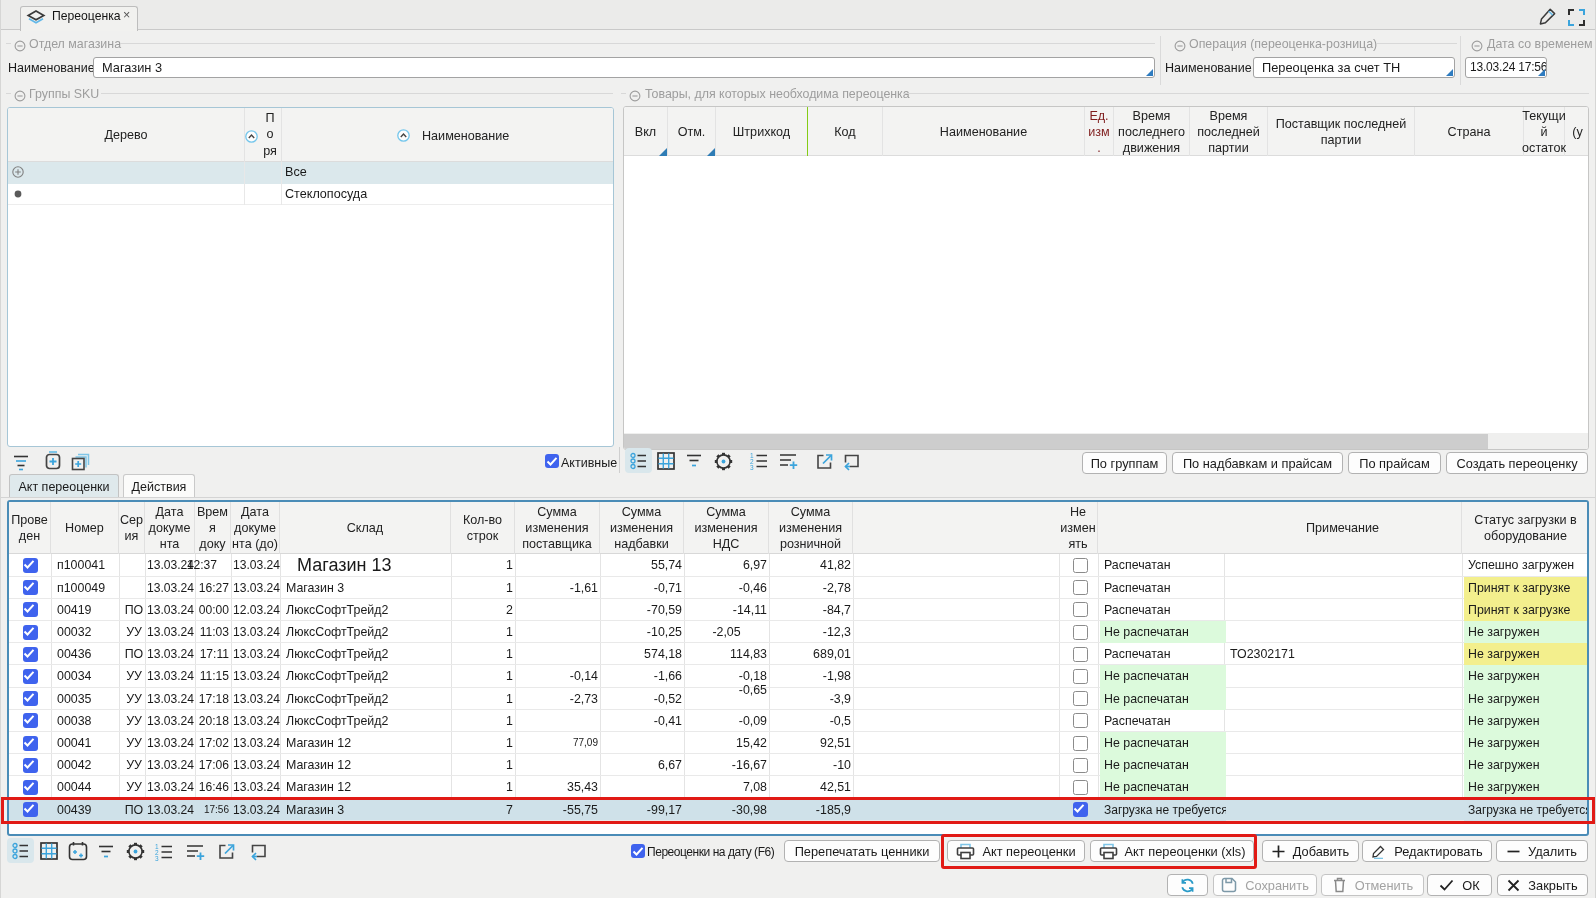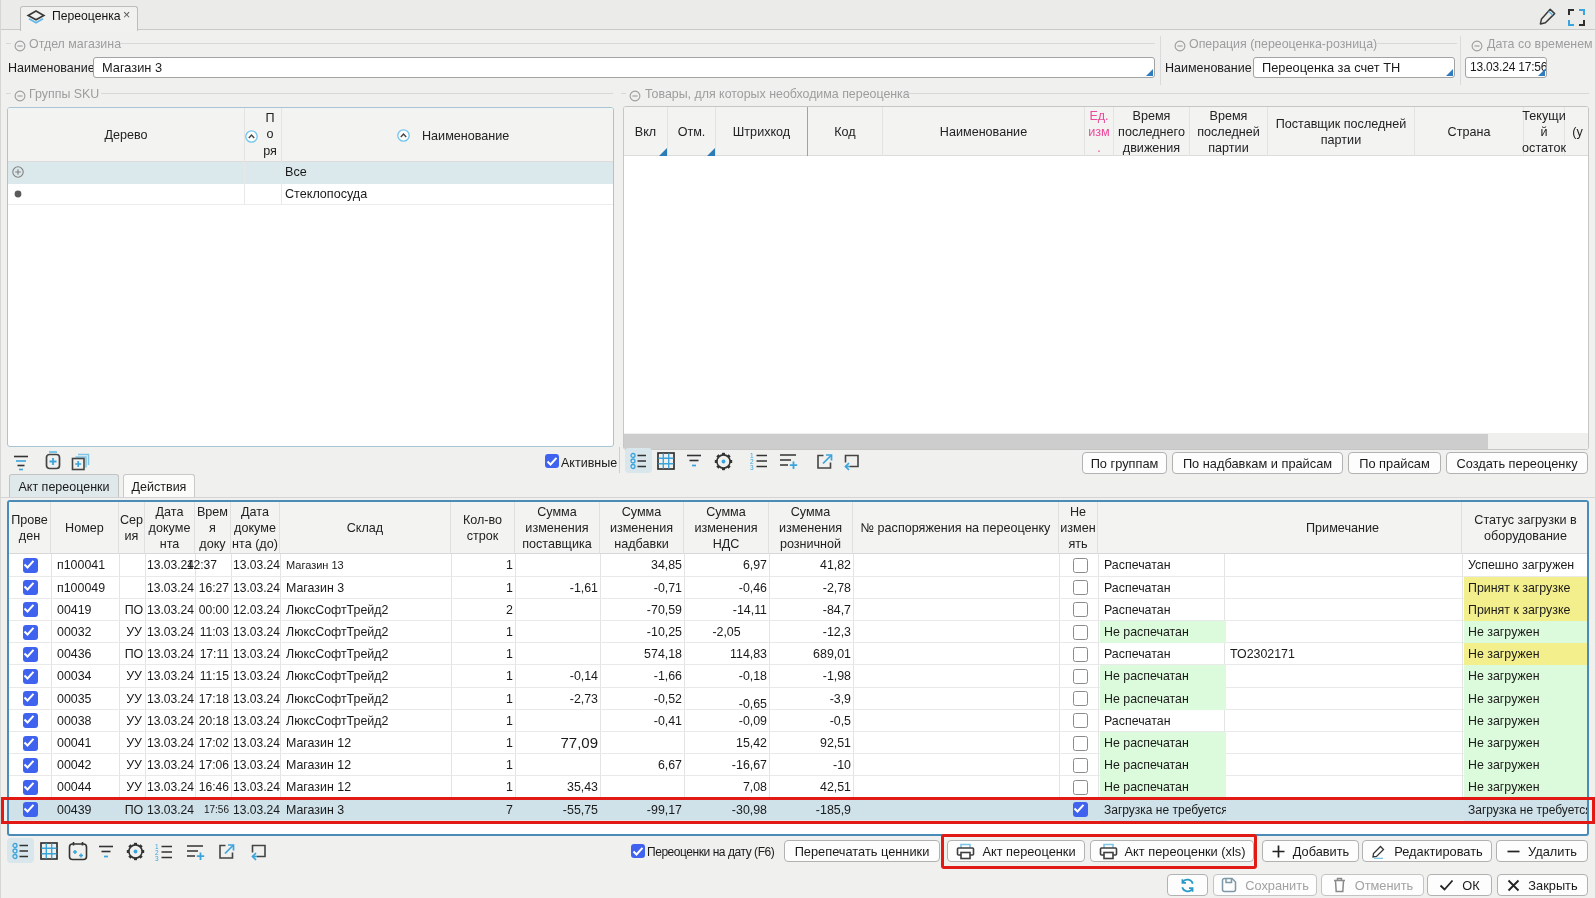--- a/index.html
+++ b/index.html
@@ -101,21 +101,21 @@
     <circle cx="6.5" cy="6.5" r="5.7" fill="#fdfdfd" stroke="#74c6ec" stroke-width="1.3"></circle>
     <path d="M3.8 8 L6.5 5 L9.2 8" fill="none" stroke="#444" stroke-width="1.4"></path>
   </svg>
 <div class="abs" style="left:623px;top:106px;width:966px;height:344px;background:#fff;border:1px solid #c6c6c5;border-radius:3px;overflow:hidden;">
 <div style="position:absolute;left:0;top:0;width:100%;height:49px;background:#f3f3f2;border-bottom:1px solid #dcdcdc;"></div>
 <div style="position:absolute;left:0px;top:0;width:44px;height:49px;border-right:1px solid #e3e3e3;display:flex;align-items:center;justify-content:center;text-align:center;font-size:12.6px;line-height:16px;color:#222;">Вкл<span style="position:absolute;right:0;bottom:0;width:0;height:0;border-left:8px solid transparent;border-bottom:8px solid #2e7cb5;"></span></div>
     <div style="position:absolute;left:44px;top:0;width:48px;height:49px;border-right:1px solid #e3e3e3;display:flex;align-items:center;justify-content:center;text-align:center;font-size:12.6px;line-height:16px;color:#222;">Отм.<span style="position:absolute;right:0;bottom:0;width:0;height:0;border-left:8px solid transparent;border-bottom:8px solid #2e7cb5;"></span></div>
     <div style="position:absolute;left:92px;top:0;width:92px;height:49px;border-right:1px solid #84cc16;display:flex;align-items:center;justify-content:center;text-align:center;font-size:12.6px;line-height:16px;color:#222;">Штрихкод</div>
     <div style="position:absolute;left:184px;top:0;width:75px;height:49px;border-right:1px solid #e3e3e3;display:flex;align-items:center;justify-content:center;text-align:center;font-size:12.6px;line-height:16px;color:#222;">Код</div>
     <div style="position:absolute;left:259px;top:0;width:202px;height:49px;border-right:1px solid #e3e3e3;display:flex;align-items:center;justify-content:center;text-align:center;font-size:12.6px;line-height:16px;color:#222;">Наименование</div>
-    <div style="position:absolute;left:461px;top:0;width:29px;height:49px;border-right:1px solid #e3e3e3;display:flex;align-items:center;justify-content:center;text-align:center;font-size:12.6px;line-height:16px;color:#ec4899;">Ед.<br>изм<br>.</div>
+    <div style="position:absolute;left:461px;top:0;width:29px;height:49px;border-right:1px solid #e3e3e3;display:flex;align-items:center;justify-content:center;text-align:center;font-size:12.6px;line-height:16px;color:#7f1d1d;">Ед.<br>изм<br>.</div>
     <div style="position:absolute;left:490px;top:0;width:76px;height:49px;border-right:1px solid #e3e3e3;display:flex;align-items:center;justify-content:center;text-align:center;font-size:12.6px;line-height:16px;color:#222;">Время<br>последнего<br>движения</div>
     <div style="position:absolute;left:566px;top:0;width:78px;height:49px;border-right:1px solid #e3e3e3;display:flex;align-items:center;justify-content:center;text-align:center;font-size:12.6px;line-height:16px;color:#222;">Время<br>последней<br>партии</div>
     <div style="position:absolute;left:644px;top:0;width:147px;height:49px;border-right:1px solid #e3e3e3;display:flex;align-items:center;justify-content:center;text-align:center;font-size:12.6px;line-height:16px;color:#222;">Поставщик последней<br>партии</div>
     <div style="position:absolute;left:791px;top:0;width:109px;height:49px;border-right:1px solid #e3e3e3;display:flex;align-items:center;justify-content:center;text-align:center;font-size:12.6px;line-height:16px;color:#222;">Страна</div>
     <div style="position:absolute;left:900px;top:0;width:41px;height:49px;border-right:1px solid #e3e3e3;display:flex;align-items:center;justify-content:center;text-align:center;font-size:12.6px;line-height:16px;color:#222;">Текущи<br>й<br>остаток</div>
     <div style="position:absolute;left:941px;top:0;width:25px;height:49px;display:flex;align-items:center;justify-content:center;text-align:center;font-size:12.6px;line-height:16px;color:#222;">(у</div>
 <div style="position:absolute;left:0;top:326px;width:964px;height:17px;background:#efefee;"></div>
 <div style="position:absolute;left:0;top:327px;width:864px;height:15px;background:#cdcdcd;"></div>
 </div>
 <svg class="abs" style="left:11px;top:452px;" width="20" height="20" viewBox="0 0 20 20">
@@ -204,21 +204,20 @@
     <div style="position:absolute;left:110px;top:0;width:26px;height:52px;border-right:1px solid #e0e0e0;display:flex;align-items:center;justify-content:center;text-align:center;font-size:12.6px;line-height:16.2px;color:#222;">Сер<br>ия</div>
     <div style="position:absolute;left:136px;top:0;width:50px;height:52px;border-right:1px solid #e0e0e0;display:flex;align-items:center;justify-content:center;text-align:center;font-size:12.6px;line-height:16.2px;color:#222;">Дата<br>докуме<br>нта</div>
     <div style="position:absolute;left:186px;top:0;width:36px;height:52px;border-right:1px solid #e0e0e0;display:flex;align-items:center;justify-content:center;text-align:center;font-size:12.6px;line-height:16.2px;color:#222;">Врем<br>я<br>доку</div>
     <div style="position:absolute;left:222px;top:0;width:49px;height:52px;border-right:1px solid #e0e0e0;display:flex;align-items:center;justify-content:center;text-align:center;font-size:12.6px;line-height:16.2px;color:#222;">Дата<br>докуме<br>нта (до)</div>
     <div style="position:absolute;left:271px;top:0;width:171px;height:52px;border-right:1px solid #e0e0e0;display:flex;align-items:center;justify-content:center;text-align:center;font-size:12.6px;line-height:16.2px;color:#222;">Склад</div>
     <div style="position:absolute;left:442px;top:0;width:64px;height:52px;border-right:1px solid #e0e0e0;display:flex;align-items:center;justify-content:center;text-align:center;font-size:12.6px;line-height:16.2px;color:#222;">Кол-во<br>строк</div>
     <div style="position:absolute;left:506px;top:0;width:85px;height:52px;border-right:1px solid #e0e0e0;display:flex;align-items:center;justify-content:center;text-align:center;font-size:12.6px;line-height:16.2px;color:#222;">Сумма<br>изменения<br>поставщика</div>
     <div style="position:absolute;left:591px;top:0;width:84px;height:52px;border-right:1px solid #e0e0e0;display:flex;align-items:center;justify-content:center;text-align:center;font-size:12.6px;line-height:16.2px;color:#222;">Сумма<br>изменения<br>надбавки</div>
     <div style="position:absolute;left:675px;top:0;width:85px;height:52px;border-right:1px solid #e0e0e0;display:flex;align-items:center;justify-content:center;text-align:center;font-size:12.6px;line-height:16.2px;color:#222;">Сумма<br>изменения<br>НДС</div>
     <div style="position:absolute;left:760px;top:0;width:84px;height:52px;border-right:1px solid #e0e0e0;display:flex;align-items:center;justify-content:center;text-align:center;font-size:12.6px;line-height:16.2px;color:#222;">Сумма<br>изменения<br>розничной</div>
-    <div style="position:absolute;left:844px;top:0;width:206px;height:52px;border-right:1px solid #e0e0e0;display:flex;align-items:center;justify-content:center;text-align:center;font-size:12.6px;line-height:16.2px;color:#222;">№ распоряжения на переоценку</div>
     <div style="position:absolute;left:1050px;top:0;width:39px;height:52px;border-right:1px solid #e0e0e0;display:flex;align-items:center;justify-content:center;text-align:center;font-size:12.6px;line-height:16.2px;color:#222;">Не<br>измен<br>ять</div>
     <div style="position:absolute;left:1453px;top:0;width:127px;height:52px;display:flex;align-items:center;justify-content:center;text-align:center;font-size:12.6px;line-height:16.2px;color:#222;">Статус загрузки в<br>оборудование</div>
     <div style="position:absolute;left:1215px;top:0;width:238px;height:52px;border-right:1px solid #e0e0e0;display:flex;align-items:center;justify-content:center;text-align:center;font-size:12.6px;line-height:16.2px;color:#222;">Примечание</div>
 <div style="position:absolute;left:42px;top:52.4px;width:1px;height:266.4px;background:#e4e4e4;"></div>
     <div style="position:absolute;left:110px;top:52.4px;width:1px;height:266.4px;background:#e4e4e4;"></div>
     <div style="position:absolute;left:136px;top:52.4px;width:1px;height:266.4px;background:#e4e4e4;"></div>
     <div style="position:absolute;left:186px;top:52.4px;width:1px;height:266.4px;background:#e4e4e4;"></div>
     <div style="position:absolute;left:222px;top:52.4px;width:1px;height:266.4px;background:#e4e4e4;"></div>
     <div style="position:absolute;left:271px;top:52.4px;width:1px;height:266.4px;background:#e4e4e4;"></div>
     <div style="position:absolute;left:442px;top:52.4px;width:1px;height:266.4px;background:#e4e4e4;"></div>
@@ -232,23 +231,23 @@
     <div style="position:absolute;left:1215px;top:52.4px;width:1px;height:266.4px;background:#e4e4e4;"></div>
     <div style="position:absolute;left:1453px;top:52.4px;width:1px;height:266.4px;background:#e4e4e4;"></div>
 <div style="position:absolute;left:0;top:52.4px;width:1582px;height:22.2px;border-bottom:1px solid #e9e9e9;"></div>
     <div style="position:absolute;left:13.5px;top:55.9px;width:15px;height:15px;border-radius:3px;background:#3f63ee;"><svg width="12" height="11" viewBox="0 0 12 11">
         <path d="M1.5 5.5 L4.5 8.5 L10.5 1.8" fill="none" stroke="#fff" stroke-width="2"></path>
       </svg></div>
     <div style="position:absolute;left:44px;top:52.4px;width:68px;height:22.2px;line-height:22.2px;font-size:12.4px;overflow:hidden;white-space:nowrap;padding-left:4px;">п100041</div>
     <div style="position:absolute;left:138px;top:52.4px;width:50px;height:22.2px;line-height:22.2px;font-size:12.1px;overflow:hidden;white-space:nowrap;text-align:right;padding-right:4px;">13.03.24</div>
     <div style="position:absolute;left:176px;top:52.4px;width:36px;height:22.2px;line-height:22.2px;font-size:12.1px;overflow:hidden;white-space:nowrap;text-align:right;padding-right:4px;">12:37</div>
     <div style="position:absolute;left:224px;top:52.4px;width:49px;height:22.2px;line-height:22.2px;font-size:12.1px;overflow:hidden;white-space:nowrap;text-align:right;padding-right:4px;">13.03.24</div>
-    <div style="position:absolute;left:273px;top:52.4px;width:171px;height:22.2px;line-height:22.2px;font-size:11px;overflow:hidden;white-space:nowrap;padding-left:4px;">Магазин 13</div>
+    <div style="position:absolute;left:273px;top:52.4px;width:171px;height:22.2px;line-height:22.2px;font-size:18px;overflow:hidden;white-space:nowrap;padding-left:15px;">Магазин 13</div>
     <div style="position:absolute;left:444px;top:52.4px;width:64px;height:22.2px;line-height:22.2px;font-size:12.4px;overflow:hidden;white-space:nowrap;text-align:right;padding-right:4px;">1</div>
-    <div style="position:absolute;left:593px;top:52.4px;width:84px;height:22.2px;line-height:22.2px;font-size:12.4px;overflow:hidden;white-space:nowrap;text-align:right;padding-right:4px;">34,85</div>
+    <div style="position:absolute;left:593px;top:52.4px;width:84px;height:22.2px;line-height:22.2px;font-size:12.4px;overflow:hidden;white-space:nowrap;text-align:right;padding-right:4px;">55,74</div>
     <div style="position:absolute;left:677px;top:52.4px;width:85px;height:22.2px;line-height:22.2px;font-size:12.4px;overflow:hidden;white-space:nowrap;text-align:right;padding-right:4px;">6,97</div>
     <div style="position:absolute;left:762px;top:52.4px;width:84px;height:22.2px;line-height:22.2px;font-size:12.4px;overflow:hidden;white-space:nowrap;text-align:right;padding-right:4px;">41,82</div>
     <div style="position:absolute;left:1064px;top:55.9px;width:15px;height:15px;border-radius:2.5px;background:#fff;border:1px solid #8b8b8b;"></div>
     <div style="position:absolute;left:1091px;top:52.4px;width:126px;height:22.2px;line-height:22.2px;font-size:12.4px;overflow:hidden;white-space:nowrap;padding-left:4px;">Распечатан</div>
     <div style="position:absolute;left:1455px;top:52.4px;width:127px;height:22.2px;line-height:22.2px;font-size:12.4px;overflow:hidden;white-space:nowrap;padding-left:4px;">Успешно загружен</div>
     <div style="position:absolute;left:0;top:74.6px;width:1582px;height:22.2px;border-bottom:1px solid #e9e9e9;"></div>
     <div style="position:absolute;left:13.5px;top:78.1px;width:15px;height:15px;border-radius:3px;background:#3f63ee;"><svg width="12" height="11" viewBox="0 0 12 11">
         <path d="M1.5 5.5 L4.5 8.5 L10.5 1.8" fill="none" stroke="#fff" stroke-width="2"></path>
       </svg></div>
     <div style="position:absolute;left:44px;top:74.6px;width:68px;height:22.2px;line-height:22.2px;font-size:12.4px;overflow:hidden;white-space:nowrap;padding-left:4px;">п100049</div>
@@ -340,21 +339,21 @@
       </svg></div>
     <div style="position:absolute;left:44px;top:185.6px;width:68px;height:22.2px;line-height:22.2px;font-size:12.4px;overflow:hidden;white-space:nowrap;padding-left:4px;">00035</div>
     <div style="position:absolute;left:112px;top:185.6px;width:26px;height:22.2px;line-height:22.2px;font-size:12.4px;overflow:hidden;white-space:nowrap;text-align:center;">УУ</div>
     <div style="position:absolute;left:138px;top:185.6px;width:50px;height:22.2px;line-height:22.2px;font-size:12.1px;overflow:hidden;white-space:nowrap;text-align:right;padding-right:4px;">13.03.24</div>
     <div style="position:absolute;left:188px;top:185.6px;width:36px;height:22.2px;line-height:22.2px;font-size:12.1px;overflow:hidden;white-space:nowrap;text-align:right;padding-right:4px;">17:18</div>
     <div style="position:absolute;left:224px;top:185.6px;width:49px;height:22.2px;line-height:22.2px;font-size:12.1px;overflow:hidden;white-space:nowrap;text-align:right;padding-right:4px;">13.03.24</div>
     <div style="position:absolute;left:273px;top:185.6px;width:171px;height:22.2px;line-height:22.2px;font-size:12.4px;overflow:hidden;white-space:nowrap;padding-left:4px;">ЛюксСофтТрейд2</div>
     <div style="position:absolute;left:444px;top:185.6px;width:64px;height:22.2px;line-height:22.2px;font-size:12.4px;overflow:hidden;white-space:nowrap;text-align:right;padding-right:4px;">1</div>
     <div style="position:absolute;left:508px;top:185.6px;width:85px;height:22.2px;line-height:22.2px;font-size:12.4px;overflow:hidden;white-space:nowrap;text-align:right;padding-right:4px;">-2,73</div>
     <div style="position:absolute;left:593px;top:185.6px;width:84px;height:22.2px;line-height:22.2px;font-size:12.4px;overflow:hidden;white-space:nowrap;text-align:right;padding-right:4px;">-0,52</div>
-    <div style="position:absolute;left:677px;top:191px;width:85px;height:22.2px;line-height:22.2px;font-size:12.4px;overflow:hidden;white-space:nowrap;text-align:right;padding-right:4px;">-0,65</div>
+    <div style="position:absolute;left:677px;top:177px;width:85px;height:22.2px;line-height:22.2px;font-size:12.4px;overflow:hidden;white-space:nowrap;text-align:right;padding-right:4px;">-0,65</div>
     <div style="position:absolute;left:762px;top:185.6px;width:84px;height:22.2px;line-height:22.2px;font-size:12.4px;overflow:hidden;white-space:nowrap;text-align:right;padding-right:4px;">-3,9</div>
     <div style="position:absolute;left:1064px;top:189.1px;width:15px;height:15px;border-radius:2.5px;background:#fff;border:1px solid #8b8b8b;"></div>
     <div style="position:absolute;left:1091px;top:185.6px;width:126px;height:22.2px;background:#dcfadc;line-height:22.2px;font-size:12.4px;overflow:hidden;white-space:nowrap;padding-left:4px;">Не распечатан</div>
     <div style="position:absolute;left:1455px;top:185.6px;width:127px;height:22.2px;background:#dcfadc;line-height:22.2px;font-size:12.4px;overflow:hidden;white-space:nowrap;padding-left:4px;">Не загружен</div>
     <div style="position:absolute;left:0;top:207.8px;width:1582px;height:22.2px;border-bottom:1px solid #e9e9e9;"></div>
     <div style="position:absolute;left:13.5px;top:211.3px;width:15px;height:15px;border-radius:3px;background:#3f63ee;"><svg width="12" height="11" viewBox="0 0 12 11">
         <path d="M1.5 5.5 L4.5 8.5 L10.5 1.8" fill="none" stroke="#fff" stroke-width="2"></path>
       </svg></div>
     <div style="position:absolute;left:44px;top:207.8px;width:68px;height:22.2px;line-height:22.2px;font-size:12.4px;overflow:hidden;white-space:nowrap;padding-left:4px;">00038</div>
     <div style="position:absolute;left:112px;top:207.8px;width:26px;height:22.2px;line-height:22.2px;font-size:12.4px;overflow:hidden;white-space:nowrap;text-align:center;">УУ</div>
@@ -373,21 +372,21 @@
     <div style="position:absolute;left:13.5px;top:233.5px;width:15px;height:15px;border-radius:3px;background:#3f63ee;"><svg width="12" height="11" viewBox="0 0 12 11">
         <path d="M1.5 5.5 L4.5 8.5 L10.5 1.8" fill="none" stroke="#fff" stroke-width="2"></path>
       </svg></div>
     <div style="position:absolute;left:44px;top:230.0px;width:68px;height:22.2px;line-height:22.2px;font-size:12.4px;overflow:hidden;white-space:nowrap;padding-left:4px;">00041</div>
     <div style="position:absolute;left:112px;top:230.0px;width:26px;height:22.2px;line-height:22.2px;font-size:12.4px;overflow:hidden;white-space:nowrap;text-align:center;">УУ</div>
     <div style="position:absolute;left:138px;top:230.0px;width:50px;height:22.2px;line-height:22.2px;font-size:12.1px;overflow:hidden;white-space:nowrap;text-align:right;padding-right:4px;">13.03.24</div>
     <div style="position:absolute;left:188px;top:230.0px;width:36px;height:22.2px;line-height:22.2px;font-size:12.1px;overflow:hidden;white-space:nowrap;text-align:right;padding-right:4px;">17:02</div>
     <div style="position:absolute;left:224px;top:230.0px;width:49px;height:22.2px;line-height:22.2px;font-size:12.1px;overflow:hidden;white-space:nowrap;text-align:right;padding-right:4px;">13.03.24</div>
     <div style="position:absolute;left:273px;top:230.0px;width:171px;height:22.2px;line-height:22.2px;font-size:12.4px;overflow:hidden;white-space:nowrap;padding-left:4px;">Магазин 12</div>
     <div style="position:absolute;left:444px;top:230.0px;width:64px;height:22.2px;line-height:22.2px;font-size:12.4px;overflow:hidden;white-space:nowrap;text-align:right;padding-right:4px;">1</div>
-    <div style="position:absolute;left:508px;top:230.0px;width:85px;height:22.2px;line-height:22.2px;font-size:15px;overflow:hidden;white-space:nowrap;text-align:right;padding-right:4px;">77,09</div>
+    <div style="position:absolute;left:508px;top:230.0px;width:85px;height:22.2px;line-height:22.2px;font-size:10px;overflow:hidden;white-space:nowrap;text-align:right;padding-right:4px;">77,09</div>
     <div style="position:absolute;left:677px;top:230.0px;width:85px;height:22.2px;line-height:22.2px;font-size:12.4px;overflow:hidden;white-space:nowrap;text-align:right;padding-right:4px;">15,42</div>
     <div style="position:absolute;left:762px;top:230.0px;width:84px;height:22.2px;line-height:22.2px;font-size:12.4px;overflow:hidden;white-space:nowrap;text-align:right;padding-right:4px;">92,51</div>
     <div style="position:absolute;left:1064px;top:233.5px;width:15px;height:15px;border-radius:2.5px;background:#fff;border:1px solid #8b8b8b;"></div>
     <div style="position:absolute;left:1091px;top:230.0px;width:126px;height:22.2px;background:#dcfadc;line-height:22.2px;font-size:12.4px;overflow:hidden;white-space:nowrap;padding-left:4px;">Не распечатан</div>
     <div style="position:absolute;left:1455px;top:230.0px;width:127px;height:22.2px;background:#dcfadc;line-height:22.2px;font-size:12.4px;overflow:hidden;white-space:nowrap;padding-left:4px;">Не загружен</div>
     <div style="position:absolute;left:0;top:252.2px;width:1582px;height:22.2px;border-bottom:1px solid #e9e9e9;"></div>
     <div style="position:absolute;left:13.5px;top:255.7px;width:15px;height:15px;border-radius:3px;background:#3f63ee;"><svg width="12" height="11" viewBox="0 0 12 11">
         <path d="M1.5 5.5 L4.5 8.5 L10.5 1.8" fill="none" stroke="#fff" stroke-width="2"></path>
       </svg></div>
     <div style="position:absolute;left:44px;top:252.2px;width:68px;height:22.2px;line-height:22.2px;font-size:12.4px;overflow:hidden;white-space:nowrap;padding-left:4px;">00042</div>

